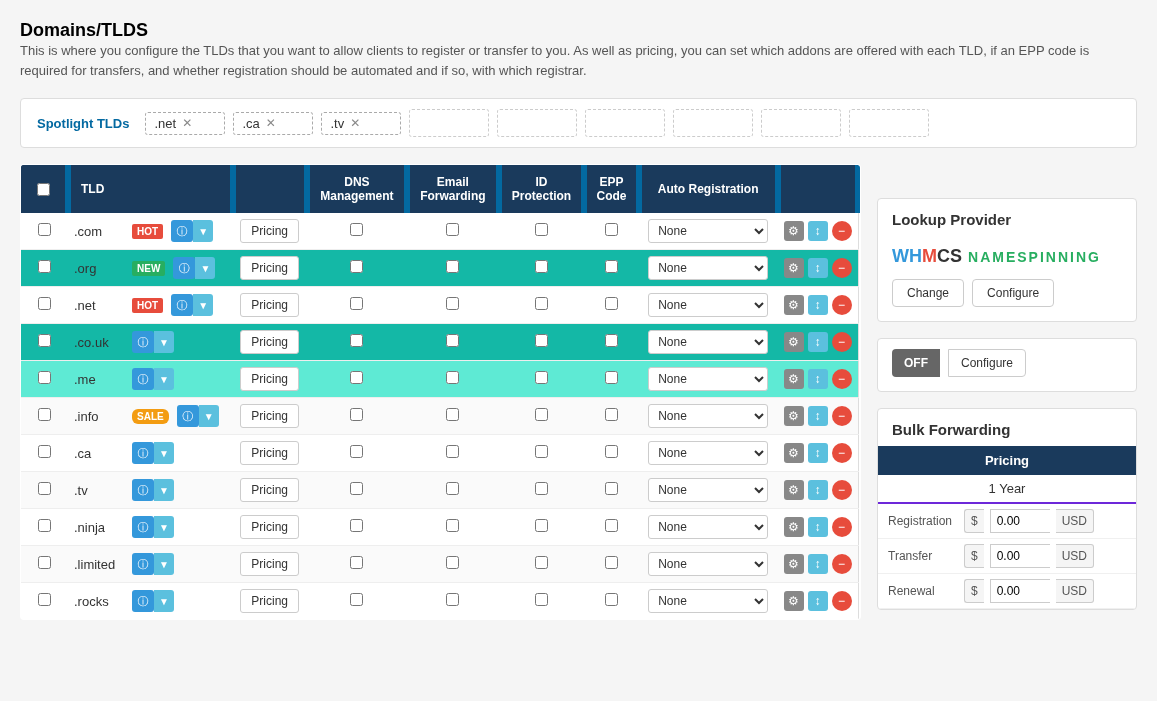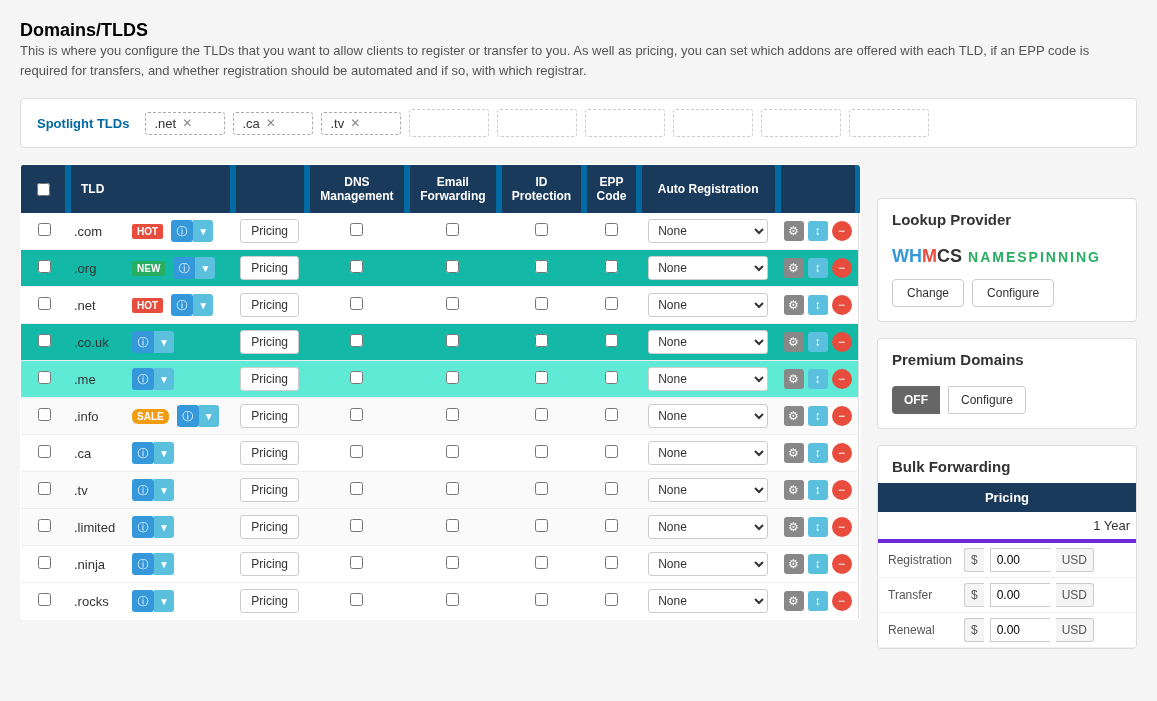--- a/index.html
+++ b/index.html
@@ -198,21 +198,21 @@
     }
     
     .bulk-title-bar {
       background: #1a3a5c;
       color: white;
       text-align: center;
       padding: 7px;
       font-size: 13px;
       font-weight: 600;
     }
-    .bulk-year { text-align: right; padding: 6px; font-size: 13px; border-bottom: 4px solid #6d28d9; }
+    .bulk-year { text-align: center; padding: 6px; font-size: 13px; border-bottom: 2px solid #6d28d9; }
     .bulk-row {
       display: flex;
       align-items: center;
       padding: 5px 10px;
       gap: 6px;
       border-bottom: 1px solid #f0f0f0;
     }
     .bulk-row-label { font-size: 12px; color: #555; min-width: 70px; }
     .dollar-sign {
       background: #f5f5f5;
@@ -548,57 +548,57 @@
       </select>
     </td>
     <td>
       <div class="action-icons">
         <button class="gear-icon">⚙</button>
         <button class="updown-icon">↕</button>
         <button class="remove-icon">−</button>
       </div>
     </td>
   </tr>
+          <tr style="background: white;">
+    <td style="text-align:center;width:30px;"><input type="checkbox" style=""></td>
+    <td class="tld-name">
+      <div class="tld-cell">
+        <span class="tld-name-text">.ninja</span>
+
+        <div class="info-dropdown-group">
+          <button class="info-btn">ⓘ</button>
+          <button class="dropdown-btn">▼</button>
+        </div>
+      </div>
+    </td>
+    <td>
+      <button class="pricing-btn">Pricing</button>
+    </td>
+    <td><input type="checkbox" style=""></td>
+    <td><input type="checkbox" style=""></td>
+    <td><input type="checkbox" style=""></td>
+    <td><input type="checkbox" style=""></td>
+    <td>
+      <select class="auto-reg-select">
+        <option>None</option>
+      </select>
+    </td>
+    <td>
+      <div class="action-icons">
+        <button class="gear-icon">⚙</button>
+        <button class="updown-icon">↕</button>
+        <button class="remove-icon">−</button>
+      </div>
+    </td>
+  </tr>
           <tr style="background: rgb(250, 250, 250);">
     <td style="text-align:center;width:30px;"><input type="checkbox" style=""></td>
     <td class="tld-name">
       <div class="tld-cell">
         <span class="tld-name-text">.limited</span>
-
-        <div class="info-dropdown-group">
-          <button class="info-btn">ⓘ</button>
-          <button class="dropdown-btn">▼</button>
-        </div>
-      </div>
-    </td>
-    <td>
-      <button class="pricing-btn">Pricing</button>
-    </td>
-    <td><input type="checkbox" style=""></td>
-    <td><input type="checkbox" style=""></td>
-    <td><input type="checkbox" style=""></td>
-    <td><input type="checkbox" style=""></td>
-    <td>
-      <select class="auto-reg-select">
-        <option>None</option>
-      </select>
-    </td>
-    <td>
-      <div class="action-icons">
-        <button class="gear-icon">⚙</button>
-        <button class="updown-icon">↕</button>
-        <button class="remove-icon">−</button>
-      </div>
-    </td>
-  </tr>
-          <tr style="background: white;">
-    <td style="text-align:center;width:30px;"><input type="checkbox" style=""></td>
-    <td class="tld-name">
-      <div class="tld-cell">
-        <span class="tld-name-text">.ninja</span>
 
         <div class="info-dropdown-group">
           <button class="info-btn">ⓘ</button>
           <button class="dropdown-btn">▼</button>
         </div>
       </div>
     </td>
     <td>
       <button class="pricing-btn">Pricing</button>
     </td>
@@ -667,21 +667,20 @@
           <span style="font-size:14px;color:#27ae60;font-weight:bold;margin-left:6px;letter-spacing:2px;">NAMESPINNING</span>
         </div>
         <div class="btn-row">
           <button class="btn-outline">Change</button>
           <button class="btn-outline">Configure</button>
         </div>
       </div>
     </div>
 
     <div class="panel-card">
-      <div class="panel-title">Premium Domains</div>
       <div class="panel-body">
         <div class="btn-row">
           <button class="toggle-off">OFF</button>
           <button class="toggle-configure">Configure</button>
         </div>
       </div>
     </div>
 
     <div class="panel-card">
       <div class="panel-title">Bulk Forwarding</div>

